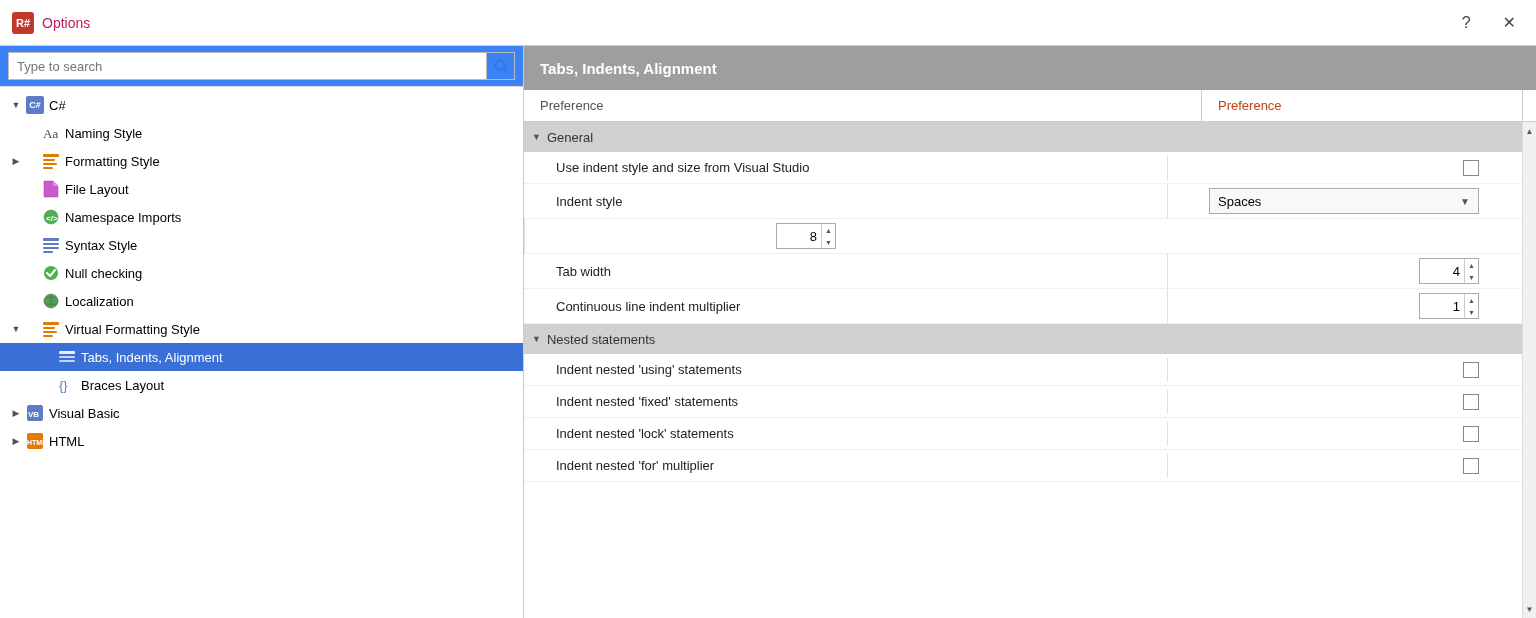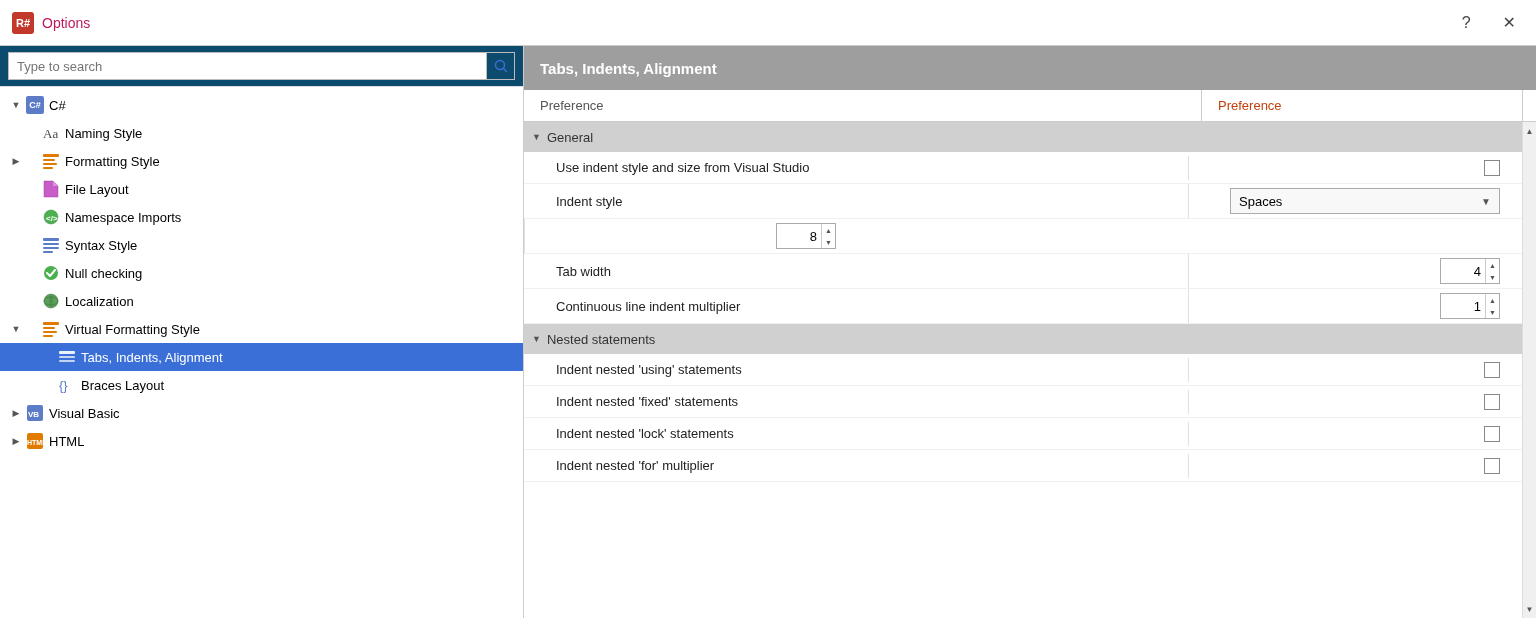--- a/index.html
+++ b/index.html
@@ -76,21 +76,21 @@
       display: flex;
       flex-direction: column;
       flex-shrink: 0;
     }
 
     .search-bar {
       display: flex;
       align-items: flex-end;
       padding: 6px 8px;
       border-bottom: 1px solid #ddd;
-      background: #0c4a6e;
+      background: #3b82f6;
     }
     .search-input {
       flex: 1;
       border: 1px solid #bbb;
       padding: 4px 8px;
       font-size: 13px;
       color: #999;
       outline: none;
       background: #fff;
       height: 28px;
@@ -219,20 +219,21 @@
       margin-right: 6px;
       font-size: 9px;
       color: #555;
     }
 
     .setting-row {
       display: flex;
       align-items: center;
       border-bottom: 1px solid #f0f0f0;
       min-height: 32px;
+      gap: 21px;
     }
     .setting-desc {
       flex: 1;
       padding: 6px 16px 6px 32px;
       font-size: 13px;
       color: #222;
     }
     .setting-pref {
       width: 320px;
       padding: 4px 8px;

